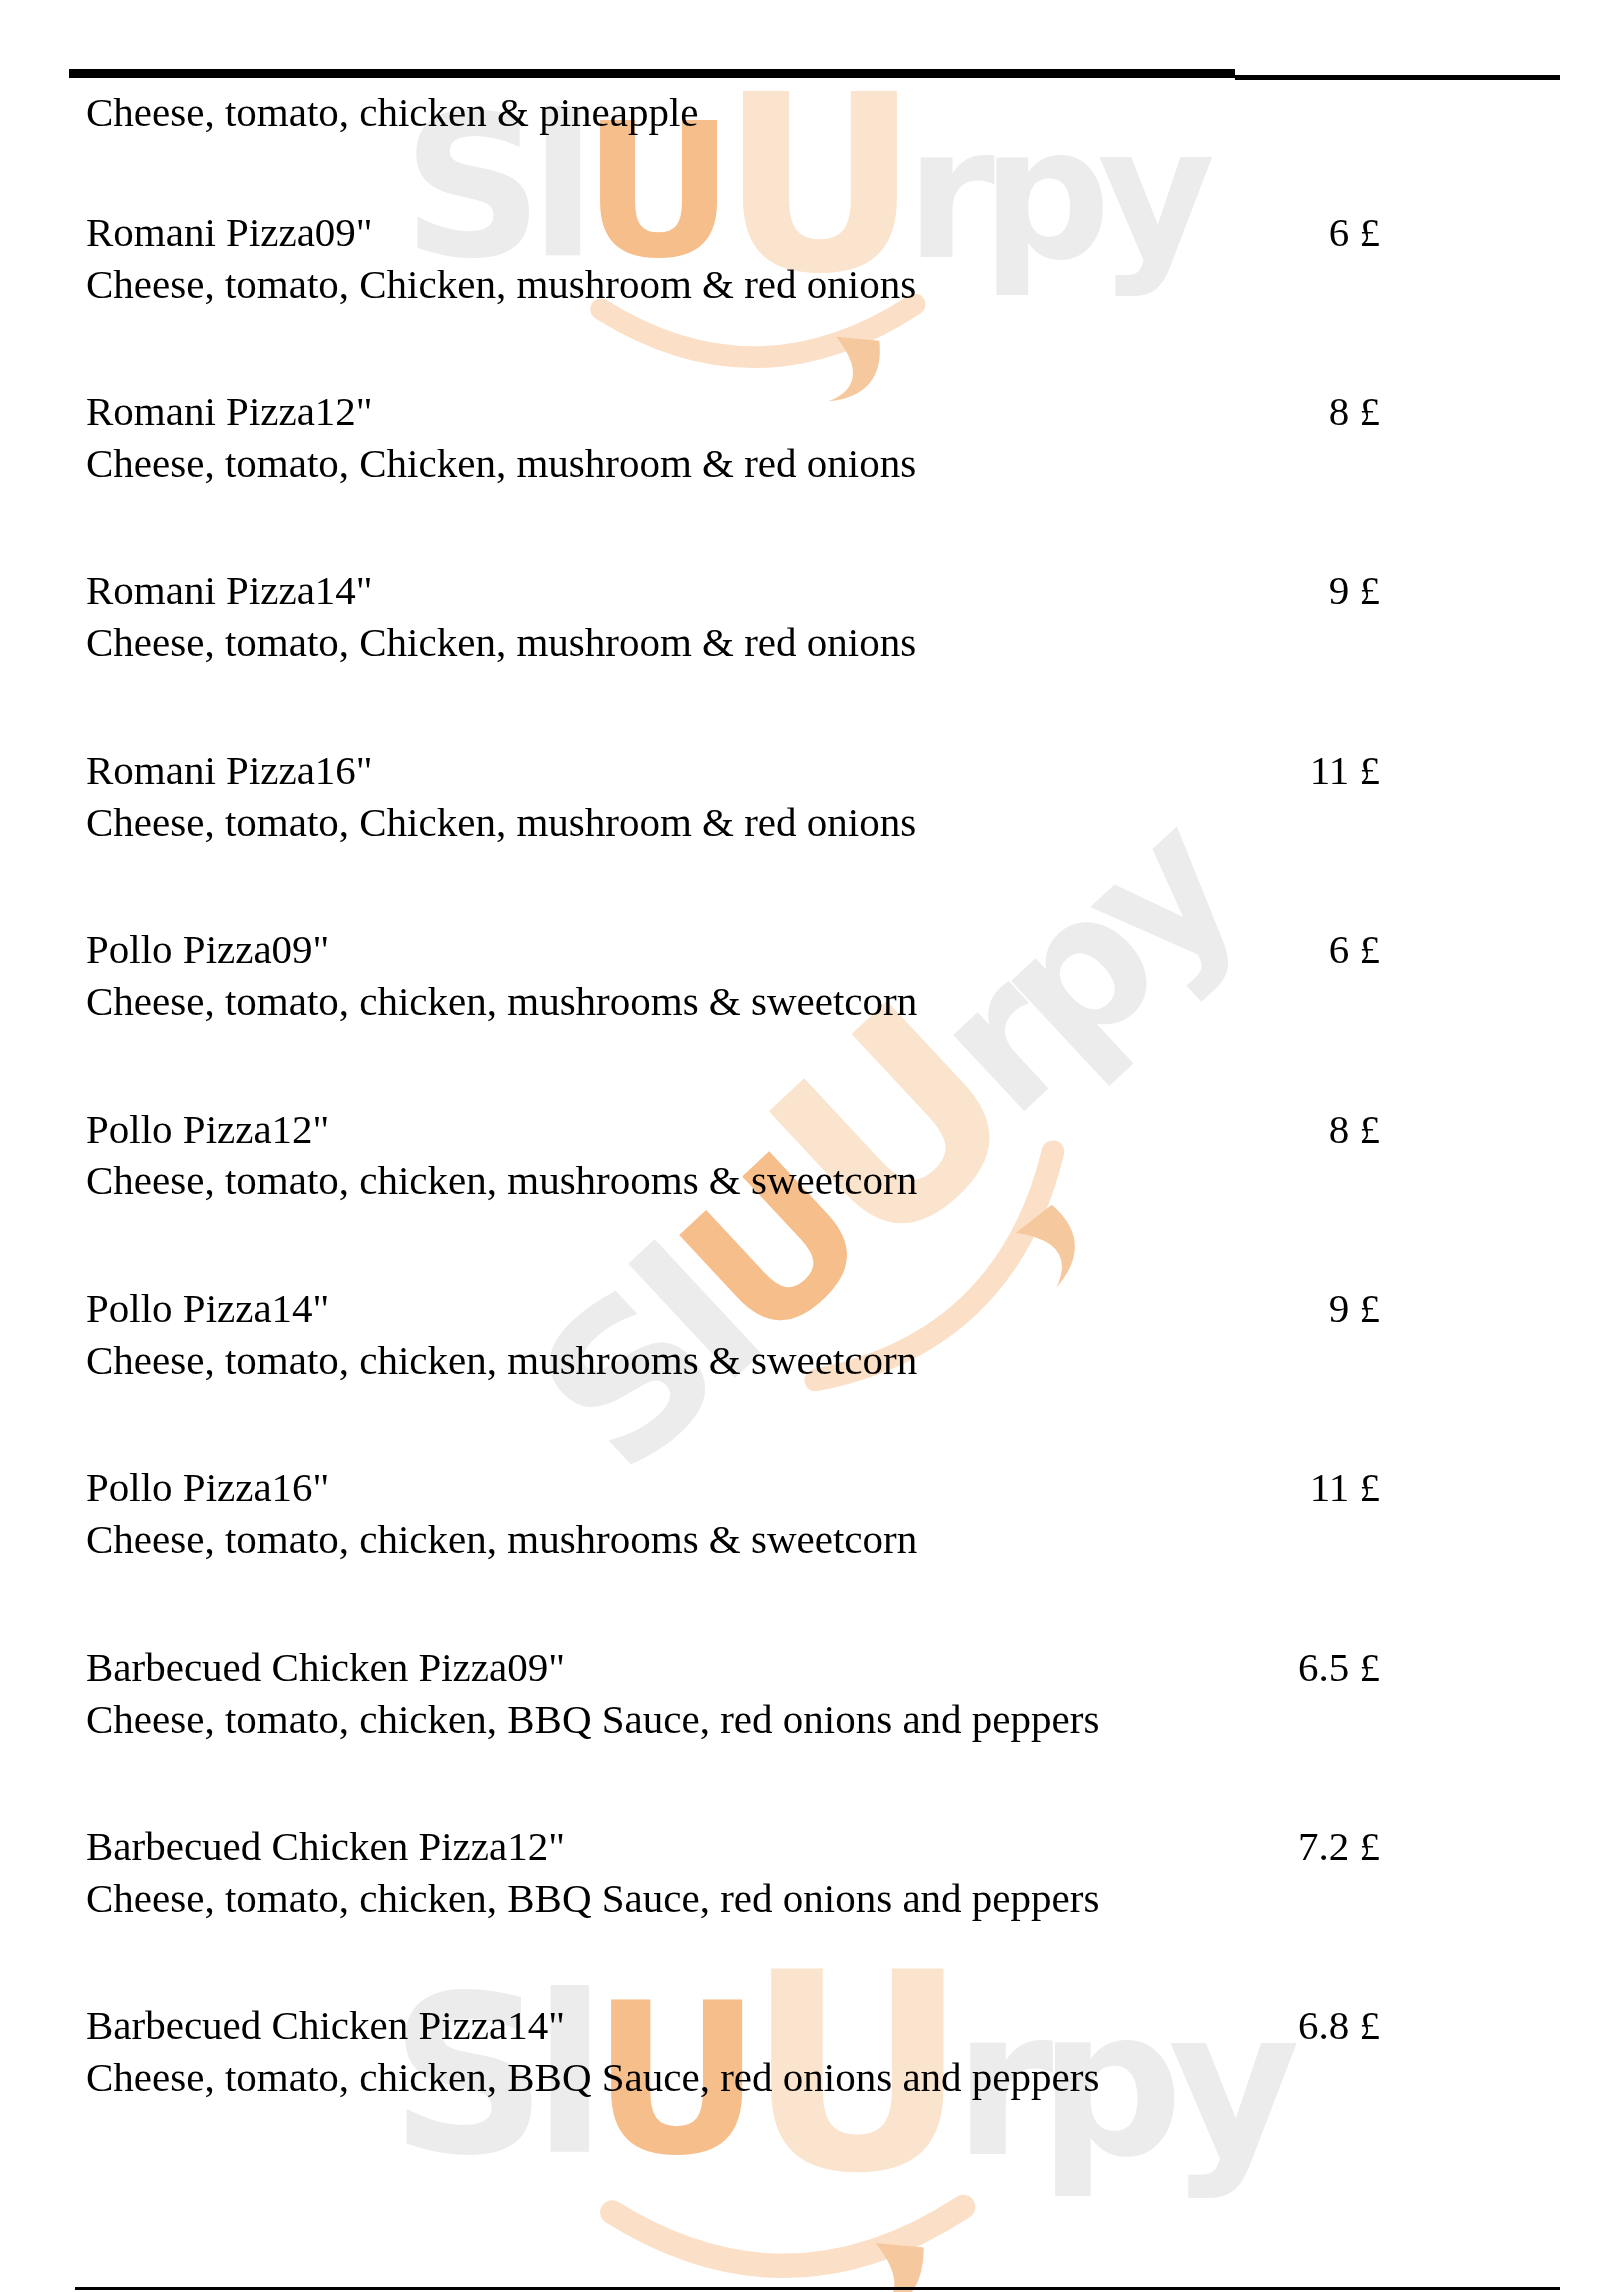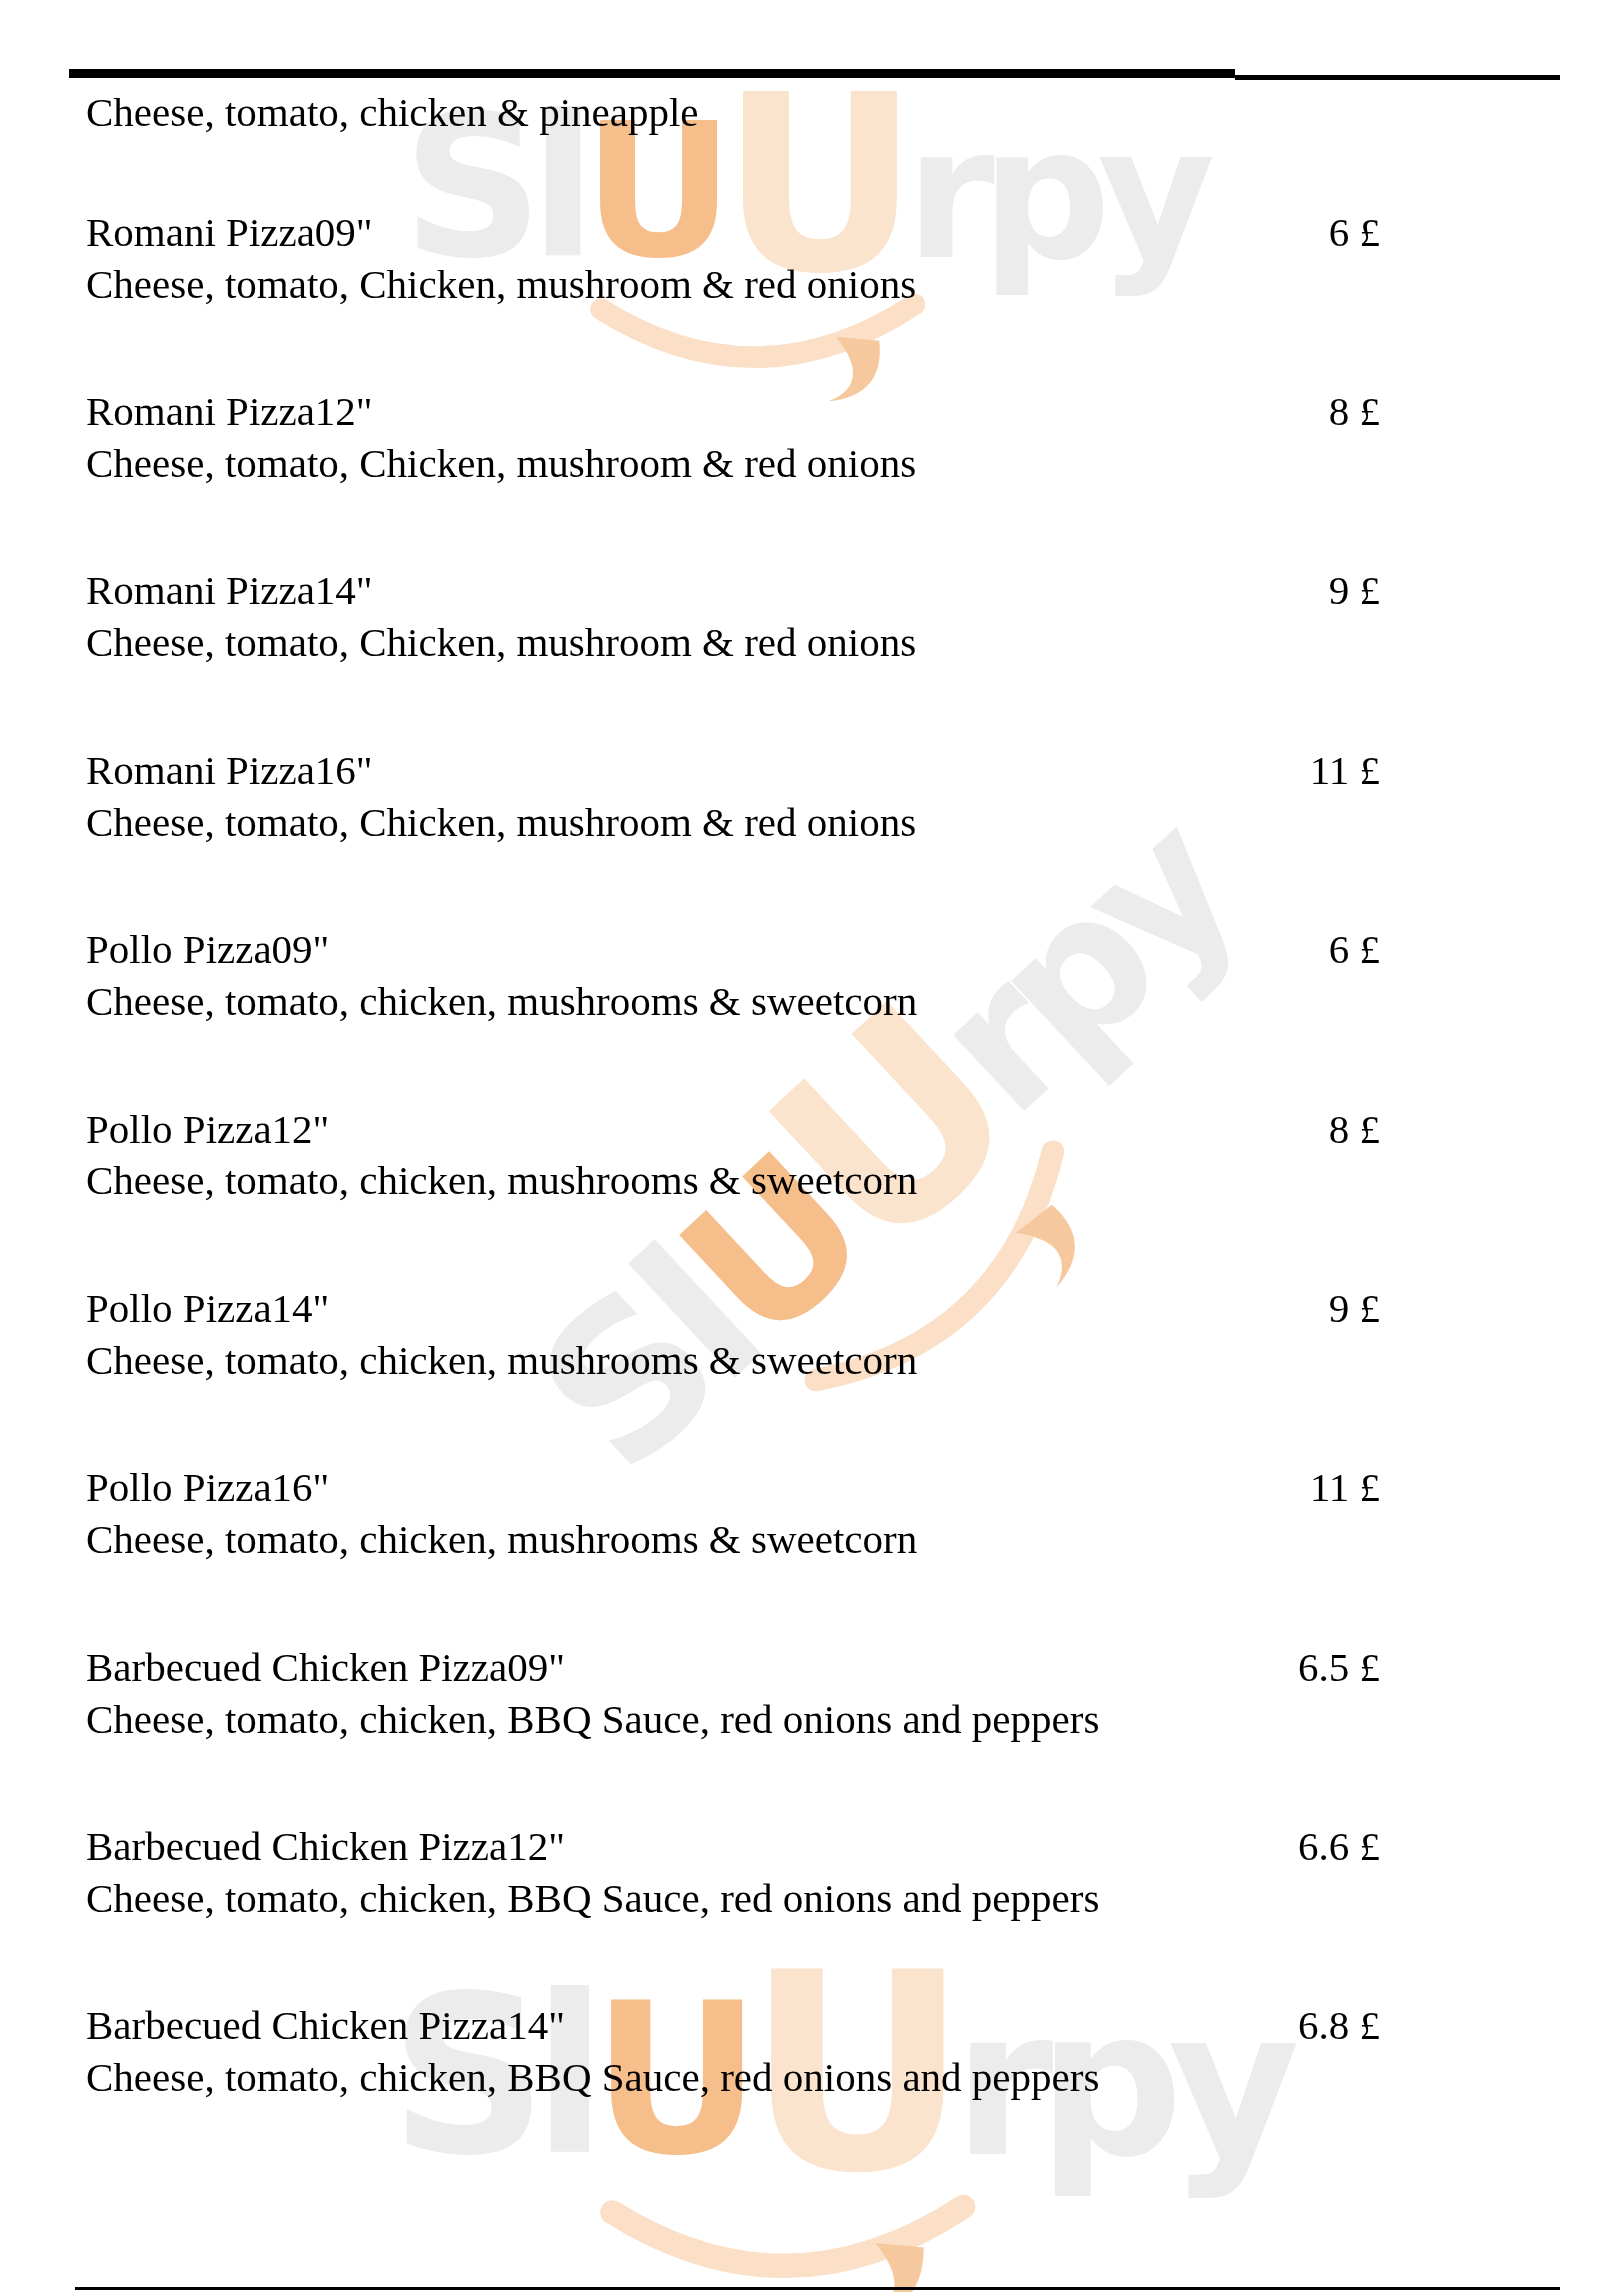--- a/index.html
+++ b/index.html
@@ -134,21 +134,21 @@
   <div class="line" style="top:1519px">Cheese, tomato, chicken, mushrooms &amp; sweetcorn</div>
 
   <div class="line" style="top:1647px">
     <span>Barbecued Chicken Pizza09"</span>
     <span class="item-price">6.5 £</span>
   </div>
   <div class="line" style="top:1699px">Cheese, tomato, chicken, BBQ Sauce, red onions and peppers</div>
 
   <div class="line" style="top:1826px">
     <span>Barbecued Chicken Pizza12"</span>
-    <span class="item-price">6.6 £</span>
+    <span class="item-price">7.2 £</span>
   </div>
   <div class="line" style="top:1878px">Cheese, tomato, chicken, BBQ Sauce, red onions and peppers</div>
 
   <div class="line" style="top:2005px">
     <span>Barbecued Chicken Pizza14"</span>
     <span class="item-price">6.8 £</span>
   </div>
   <div class="line" style="top:2057px">Cheese, tomato, chicken, BBQ Sauce, red onions and peppers</div>
 
 </div>

